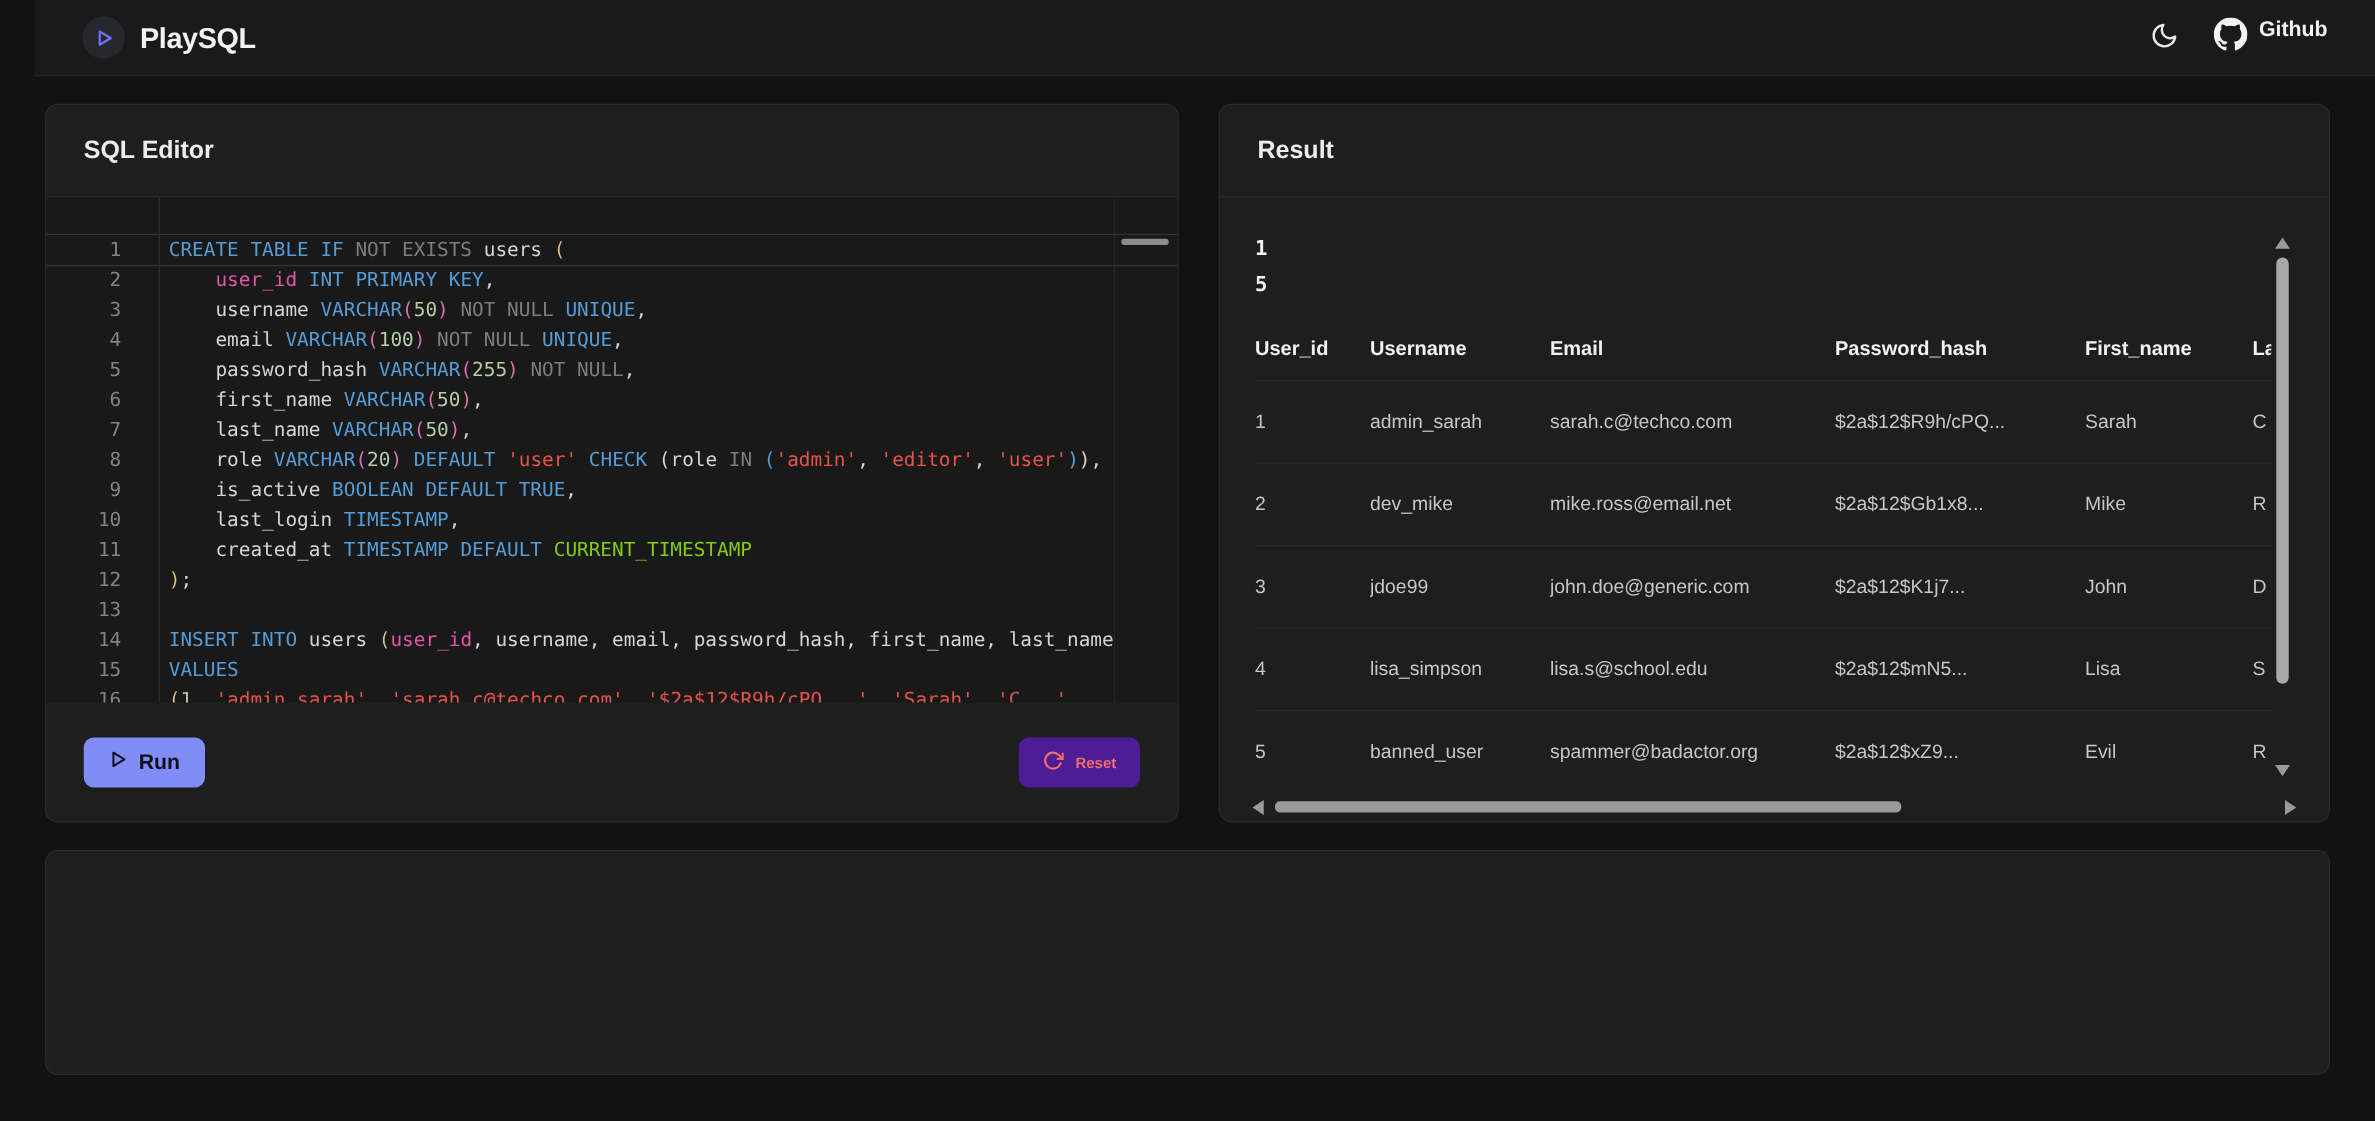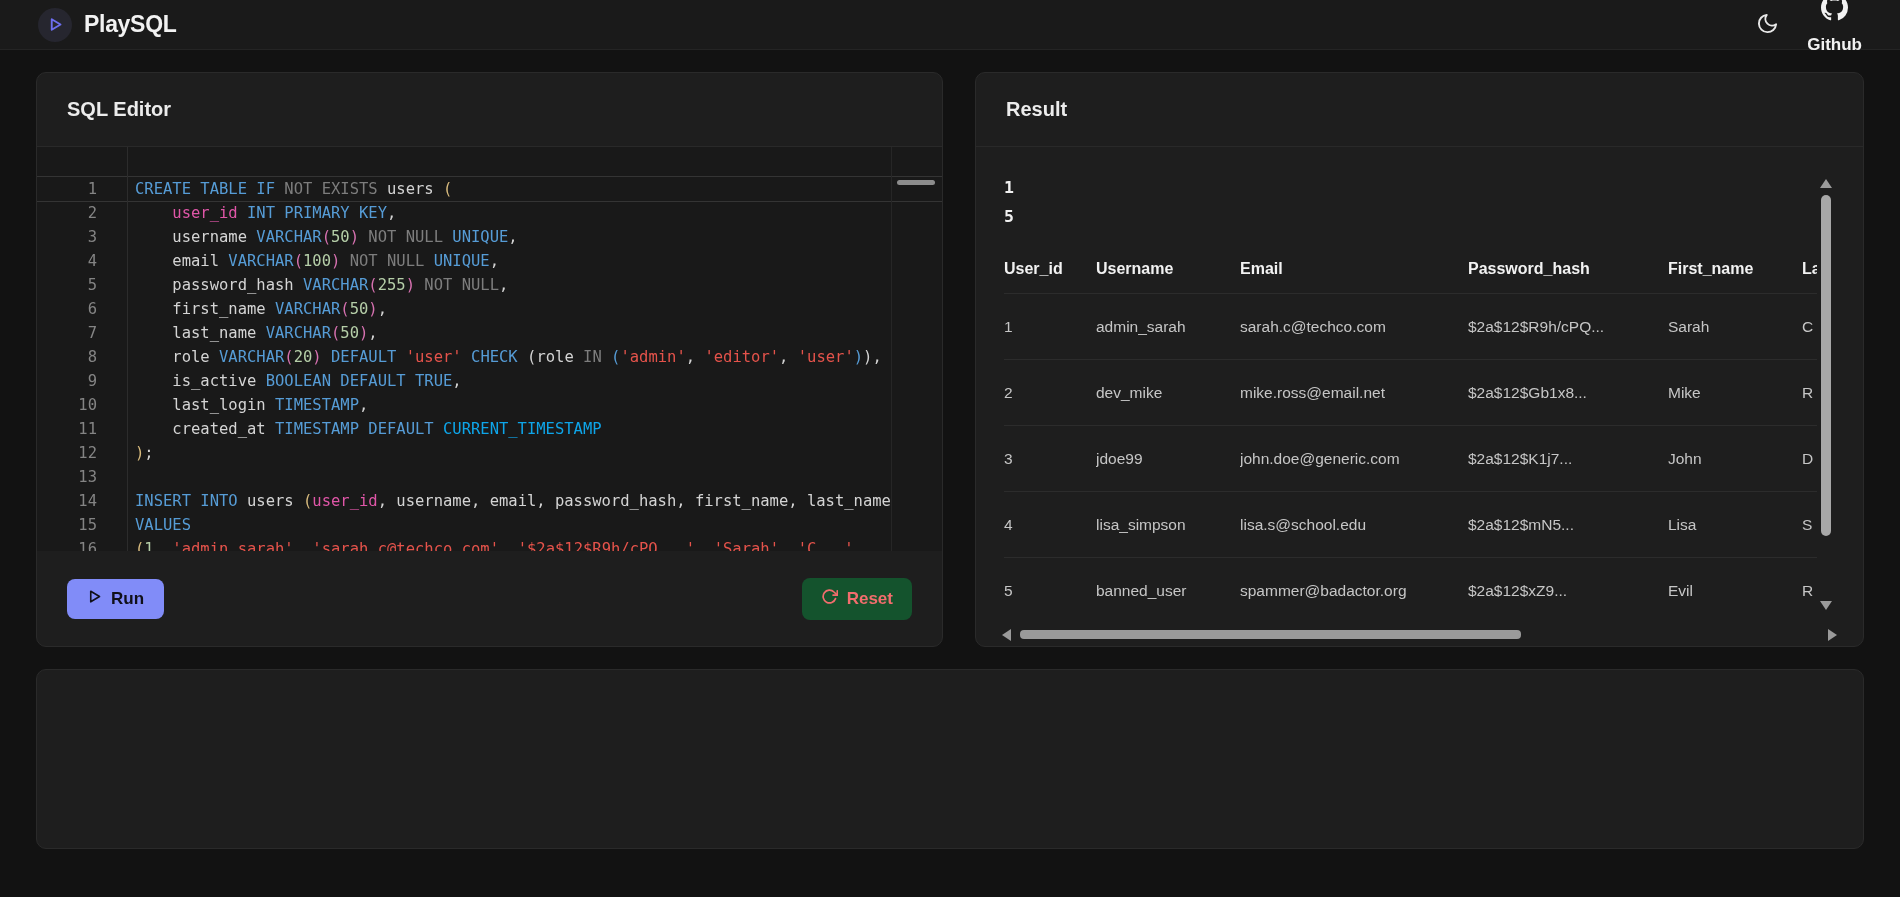--- a/index.html
+++ b/index.html
@@ -1,29 +1,29 @@
 <!DOCTYPE html>
 <html><head>
 <meta charset="utf-8">
 <style>
   * { margin:0; padding:0; box-sizing:border-box; }
   html,body { width:1900px; height:897px; background:#121212; overflow:hidden;
               font-family:"Liberation Sans", sans-serif; }
 
   
-  .navbar { height:50px; background:#1a1a1a; border-bottom:1px solid #242424;
-            display:flex; align-items:center; justify-content:space-between; padding:0 38px; }
+  .navbar { height:61px; background:#1a1a1a; border-bottom:1px solid #242424;
+            display:flex; align-items:center; justify-content:space-between; padding:0 38px;margin-left:28px; }
   .brand { display:flex; align-items:center; gap:12px; }
   .logo-circle { width:34px; height:34px; border-radius:50%; background:#26262f;
                  display:flex; align-items:center; justify-content:center; }
   .brand-name { font-size:23px; font-weight:800; color:#f2f2f2; letter-spacing:-0.3px; }
   .nav-right { display:flex; align-items:center; gap:28px; }
   .icon-btn { background:none; border:none; cursor:pointer; display:flex; align-items:center; }
-  .gh-link { display:flex; align-items:center; gap:9px; color:#f2f2f2;
-             font-size:17px; font-weight:700; cursor:pointer;flex-direction:column; }
+  .gh-link { display:flex; align-items:flex-start; gap:9px; color:#f2f2f2;
+             font-size:17px; font-weight:700; cursor:pointer; }
 
   
   .main { display:flex; gap:32px; margin:22px 36px 0 36px; }
   .panel { background:#1e1e1e; border:1px solid #2a2a2a; border-radius:10px; overflow:hidden; }
   .panel-header { height:74px; display:flex; align-items:center; padding:0 30px;
                   border-bottom:1px solid #292929; }
   .panel-title { font-size:20px; font-weight:700; color:#ececec; }
 
   
   .editor-panel { width:907px; height:575px; display:flex; flex-direction:column; }
@@ -31,30 +31,30 @@
             padding-top:30px; font-family:"DejaVu Sans Mono", monospace; font-size:15.5px; }
   .editor::before { content:""; position:absolute; left:90px; top:0; bottom:0; width:1px; background:#2c2c2c; }
   .editor-ruler { position:absolute; right:50px; top:0; bottom:0; width:1px; background:#262626; }
   .editor-thumb { position:absolute; right:7px; top:33px; width:38px; height:5px;
                   background:#8c8c8c; border-radius:3px; }
   .code-line { display:flex; height:24px; line-height:24px; }
   .code-line.active { box-shadow:0 -1px 0 0 #343434, 0 1px 0 0 #343434; }
   .ln { width:86px; padding-right:26px; text-align:right; color:#848484; flex-shrink:0; }
   .code { padding-left:12px; white-space:pre; color:#d4d4d4; }
   .tk-kw { color:#569cd6; }  .tk-gy { color:#7d7d7d; }  .tk-pk { color:#e056a8; }
-  .tk-mg { color:#0ea5e9; }  .tk-nm { color:#b5cea8; }  .tk-st { color:#e5534b; }
+  .tk-mg { color:#84cc16; }  .tk-nm { color:#b5cea8; }  .tk-st { color:#e5534b; }
   .tk-p1 { color:#d7ba7d; }  .tk-p2 { color:#d671b0; }  .tk-p3 { color:#569cd6; }
   .tk-pl { color:#d4d4d4; }
   .editor-footer { flex:1; display:flex; align-items:center; justify-content:space-between;
                    padding:0 30px; }
   .run-btn { display:flex; align-items:center; gap:9px; background:#818cf8; color:#101019;
              border:none; border-radius:8px; padding:10px 20px; font-size:17px; font-weight:700;
              font-family:"Liberation Sans", sans-serif; cursor:pointer; }
-  .reset-btn { display:flex; align-items:center; gap:9px; background:#14532d; color:#f26d6d;
-               border:none; border-radius:8px; padding:10px 19px; font-size:17px; font-weight:600;
+  .reset-btn { display:flex; align-items:center; gap:9px; background:#4c1d95; color:#f26d6d;
+               border:none; border-radius:8px; padding:10px 19px; font-size:12px; font-weight:600;
                font-family:"Liberation Sans", sans-serif; cursor:pointer; }
 
   
   .result-panel { flex:1; height:575px; position:relative; }
   .result-body { padding:26px 30px 0 28px; }
   .meta-line { font-family:"DejaVu Sans Mono", monospace; font-size:16.5px; font-weight:700;
                color:#f0f0f0; line-height:29px; }
   .table-wrap { margin-top:14px; margin-right:16px; overflow:hidden; }
   .trow { display:grid; grid-template-columns:92px 144px 228px 200px 134px 180px; width:978px; }
   .trow.head { height:48px; align-items:center; }

